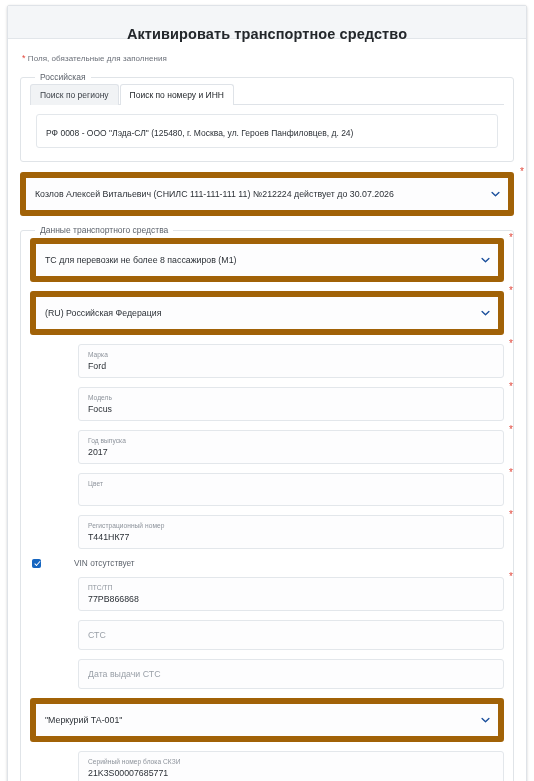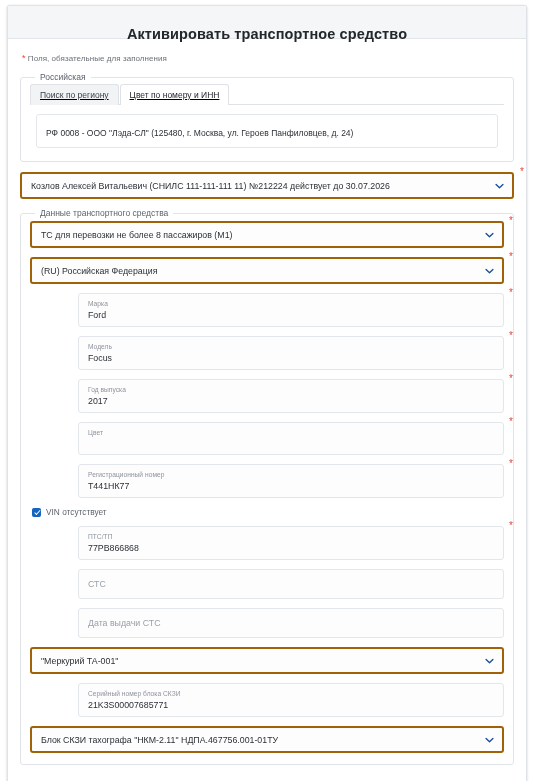--- a/index.html
+++ b/index.html
@@ -67,21 +67,20 @@
     margin-left: 5px;
   }
 
   
   .tabs {
     display: flex;
     align-items: flex-end;
     border-bottom: 1px solid #dfe3e8;
     margin: 2px 0 0 0;
     height: 21px;
-    text-decoration: underline;
   }
   .tab {
     font-size: 8.5px;
     color: #3c4148;
     padding: 4px 9px 4px 9px;
     border: 1px solid #dfe3e8;
     border-bottom: none;
     background: #f1f3f5;
     border-radius: 3px 3px 0 0;
     line-height: 12px;
@@ -130,25 +129,25 @@
     font-size: 8.8px;
     color: #9aa0a8;
     line-height: 12px;
     display: block;
   }
   .field.empty { min-height: 27px; padding-top: 8px; padding-bottom: 8px; }
 
   
   .select {
     position: relative;
-    border: 2px solid #a16207;
+    border: 6px solid #a16207;
     border-radius: 3px;
     background: #fdfdfe;
     margin-bottom: 9px;
-    height: 27px;
+    height: 44px;
     display: flex;
     align-items: center;
     padding: 0 26px 0 9px;
     cursor: pointer;
   }
   .select .stext {
     font-size: 8.8px;
     color: #2b3036;
     white-space: nowrap;
     overflow: hidden;
@@ -201,21 +200,21 @@
   }
   .cbox::after {
     content: "";
     position: absolute;
     left: 2.6px; top: 0.8px;
     width: 2.4px; height: 4.6px;
     border: solid #ffffff;
     border-width: 0 1.3px 1.3px 0;
     transform: rotate(42deg);
   }
-  .cbox-label { font-size: 8.3px; color: #5d636c; cursor: pointer; }
+  .cbox-label { font-size: 8.3px; color: #5d636c; cursor: pointer; margin-left: 28px; }
 </style>
 </head>
 <body>
 
 <div class="page">
   <div class="card">
 
     <div class="card-header">
       <div class="card-title">Активировать транспортное средство</div>
     </div>
@@ -225,21 +224,21 @@
       <div class="required-note">
         <span class="star">*</span>
         <span>Поля, обязательные для заполнения</span>
       </div>
 
       <fieldset class="group">
         <legend>Российская</legend>
 
         <div class="tabs">
           <div class="tab">Поиск по региону</div>
-          <div class="tab active">Цвет по номеру и ИНН</div>
+          <div class="tab active">Поиск по номеру и ИНН</div>
           <div class="tabs-filler"></div>
         </div>
 
         <div class="tab-panel">
           <div class="ws-box">
             <span class="t">РФ 0008 - ООО "Лэда-СЛ" (125480, г. Москва, ул. Героев Панфиловцев, д. 24)</span>
           </div>
         </div>
       </fieldset>
 

